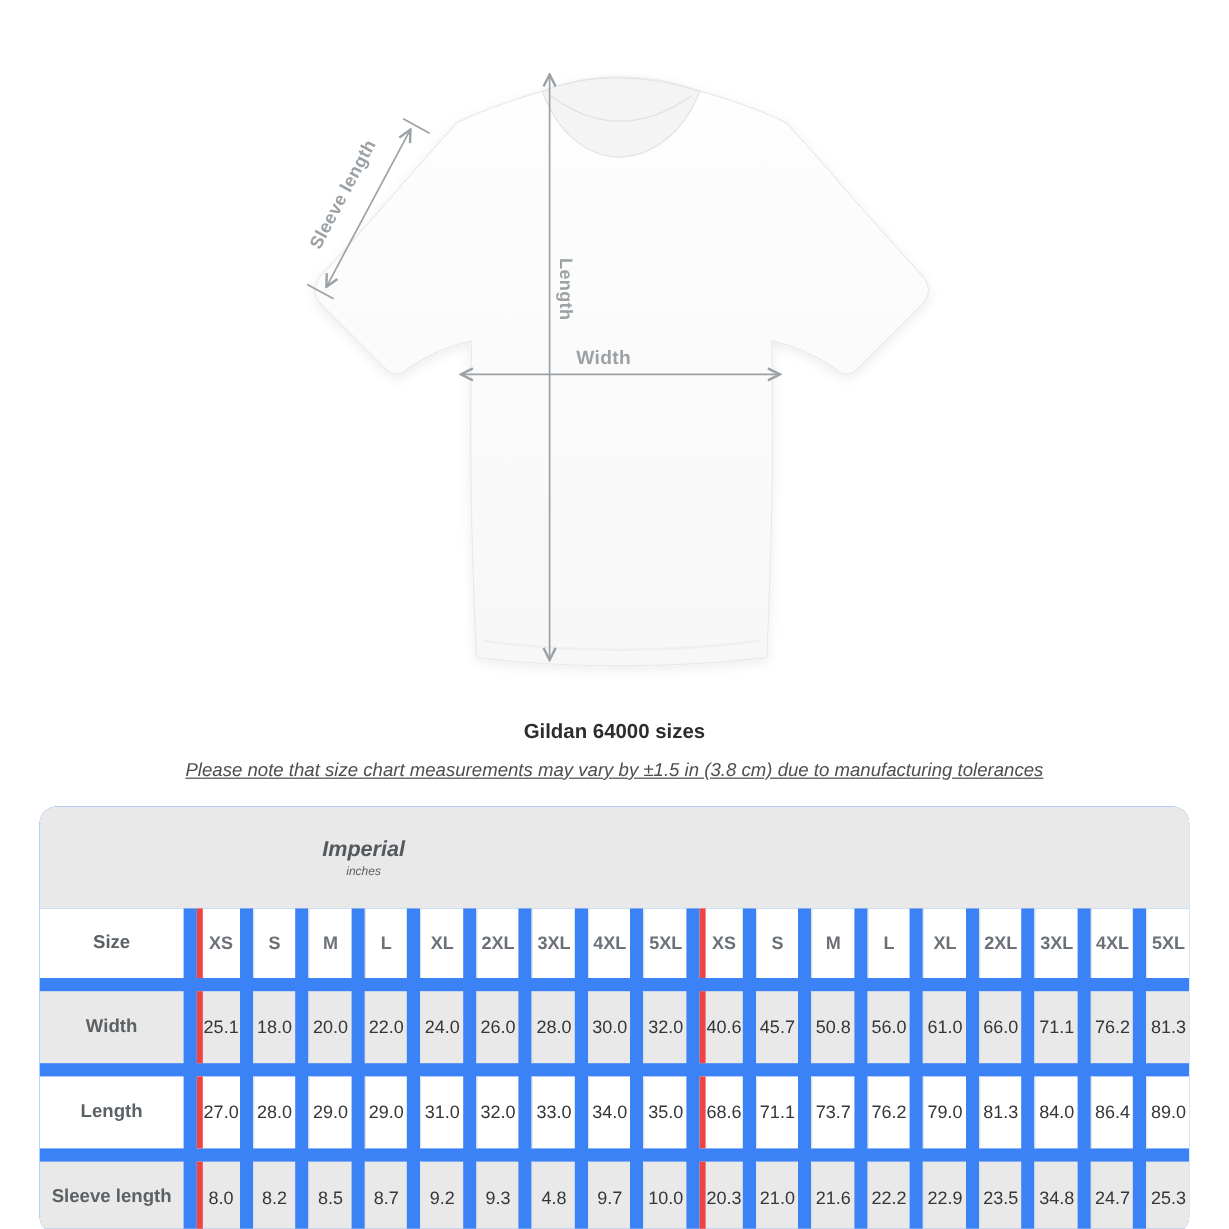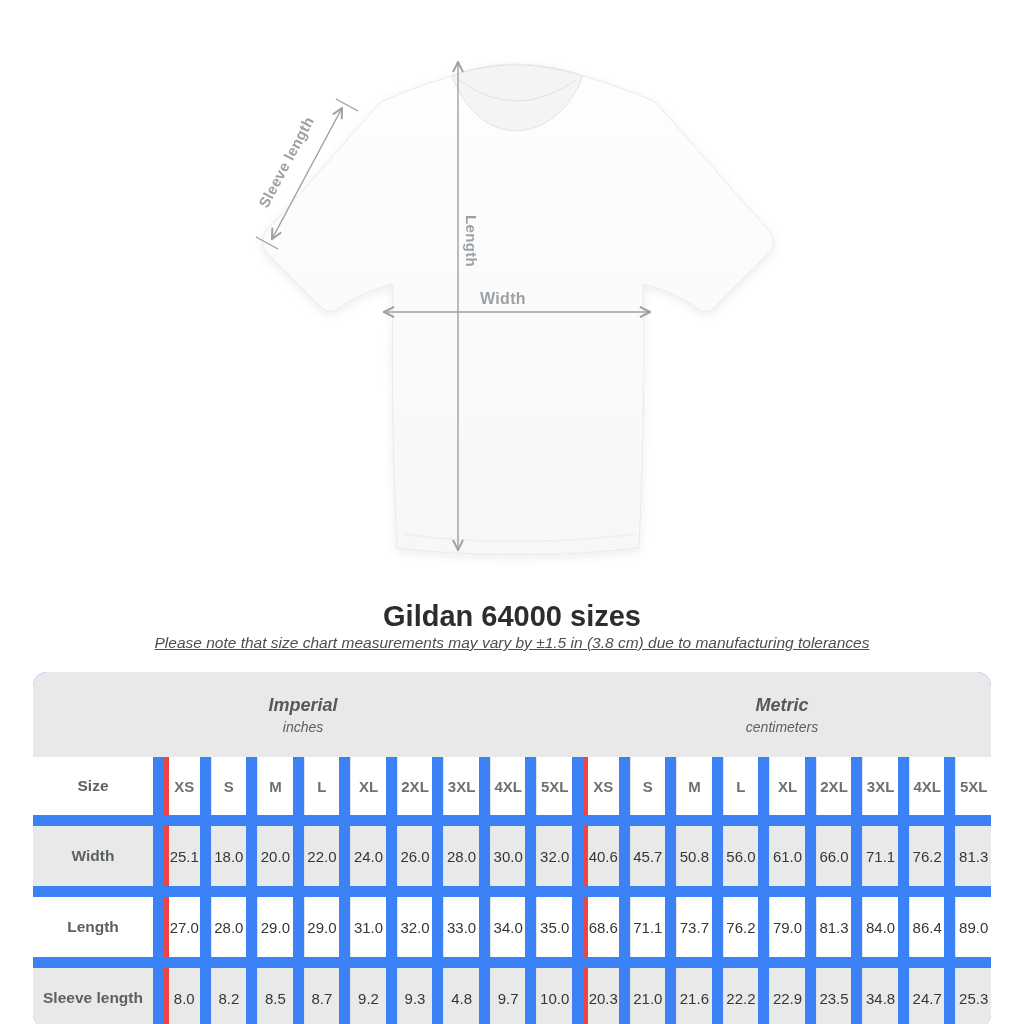--- a/index.html
+++ b/index.html
@@ -14,37 +14,37 @@
   .dim-label{
     position:absolute;color:#9ba1a5;font-weight:bold;font-size:15px;
     letter-spacing:.3px;white-space:nowrap;transform-origin:center;
   }
   .dim-label.sleeve{left:286px;top:162px;transform:translate(-50%,-50%) rotate(-62deg);}
   .dim-label.length{left:471px;top:241px;transform:translate(-50%,-50%) rotate(90deg);}
   .dim-label.width{left:503px;top:299px;transform:translate(-50%,-50%);font-size:16px;}
   
   .page-title{
     position:absolute;left:0;top:600px;width:1024px;margin:0;text-align:center;
-    font-size:29px;font-weight:bold;color:#2d2d2d;
+    font-size:17px;font-weight:bold;color:#2d2d2d;
   }
   .page-subtitle{
     position:absolute;left:0;top:634px;width:1024px;margin:0;text-align:center;
     font-size:15.5px;font-style:italic;color:#4e4e4e;text-decoration:underline;
   }
   
   .sizetable{
     position:absolute;left:33px;top:672px;width:958px;
     border-radius:14px;overflow:hidden;background:#3b82f6;
   }
   .band{display:flex;background:#e9e9e9;height:85px;}
   .band-cell{display:flex;flex-direction:column;align-items:center;justify-content:center;gap:3px;}
   .band-cell.imperial{width:540px;}
   .band-cell.metric{width:418px;}
   .band-title{font-size:18px;font-weight:bold;font-style:italic;color:#54595e;}
-  .band-sub{font-size:14px;font-style:italic;color:#5b6065;}
+  .band-sub{font-size:10px;font-style:italic;color:#5b6065;}
   .grid{display:grid;grid-template-columns:120px repeat(18,1fr);gap:11px;}
   .cell{
     display:flex;align-items:center;justify-content:center;
     height:60px;font-size:15px;color:#343638;background:#ffffff;
   }
   .cell.hrow{height:58px;font-weight:bold;color:#6b7176;}
   .cell.grey{background:#e9e9e9;}
   .cell.lab{font-weight:bold;color:#5c6165;font-size:15.5px;}
   .cell.sep{border-left:1px solid #e2e2e2;}
   .cell.sepStrong{border-left:5px solid #ef4444;}
@@ -112,24 +112,20 @@
 </div>
 
 <h1 class="page-title">Gildan 64000 sizes</h1>
 <p class="page-subtitle">Please note that size chart measurements may vary by ±1.5 in (3.8 cm) due to manufacturing tolerances</p>
 
 <div class="sizetable">
   <div class="band">
     <div class="band-cell imperial">
       <div class="band-title">Imperial</div>
       <div class="band-sub">inches</div>
-    </div>
-    <div class="band-cell metric">
-      <div class="band-title">Metric</div>
-      <div class="band-sub">centimeters</div>
     </div>
   </div>
   <div class="grid" id="grid">
       <div class="cell hrow lab">Size</div>
       <div class="cell hrow sepStrong">XS</div>
       <div class="cell hrow sep">S</div>
       <div class="cell hrow sep">M</div>
       <div class="cell hrow sep">L</div>
       <div class="cell hrow sep">XL</div>
       <div class="cell hrow sep">2XL</div>

